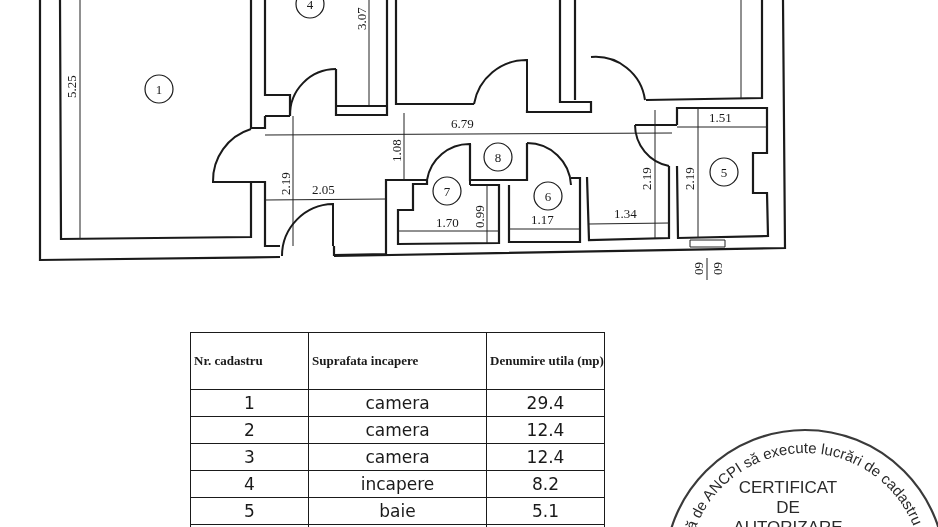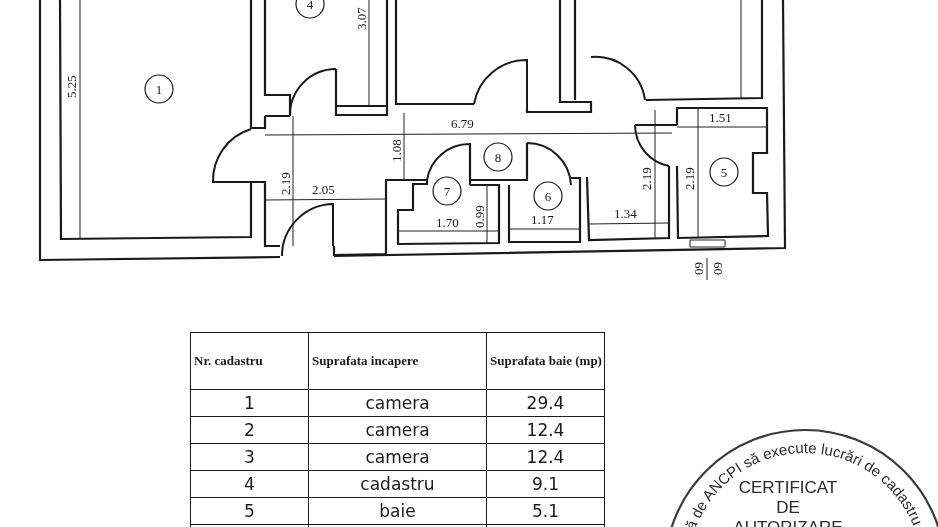--- a/index.html
+++ b/index.html
@@ -123,43 +123,43 @@
 <table id="room-table">
   <colgroup>
       <col class="c1">
       <col class="c2">
       <col class="c3">
     </colgroup>
   <thead>
     <tr>
       <th>Nr. cadastru</th>
       <th>Suprafata incapere</th>
-      <th>Suprafata baie (mp)</th>
+      <th>Denumire utila (mp)</th>
     </tr>
   </thead>
   <tbody>
     <tr>
       <td>1</td>
       <td>camera</td>
       <td>29.4</td>
     </tr>
     <tr>
       <td>2</td>
       <td>camera</td>
       <td>12.4</td>
     </tr>
     <tr>
       <td>3</td>
       <td>camera</td>
       <td>12.4</td>
     </tr>
     <tr>
       <td>4</td>
-      <td>cadastru</td>
-      <td>9.1</td>
+      <td>incapere</td>
+      <td>8.2</td>
     </tr>
     <tr>
       <td>5</td>
       <td>baie</td>
       <td>5.1</td>
     </tr>
     <tr>
       <td></td>
       <td></td>
       <td>4.8</td>

